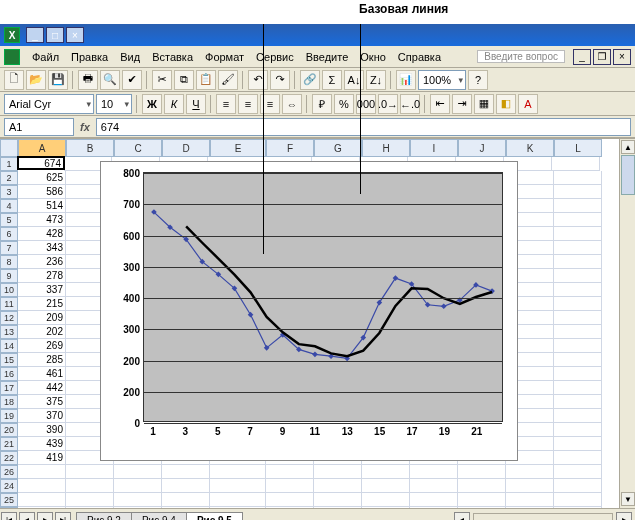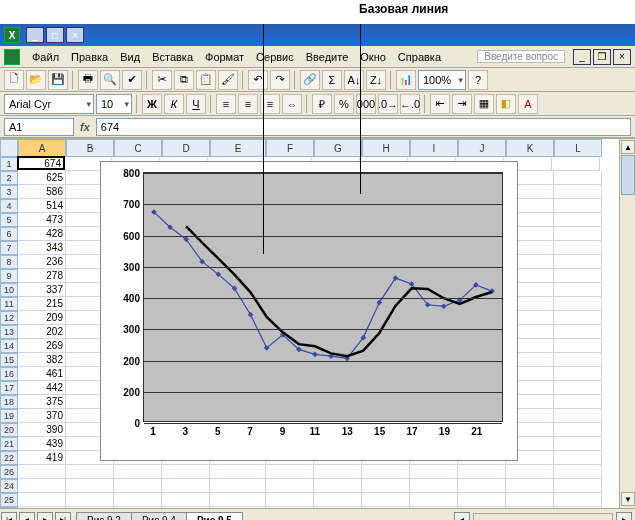--- a/index.html
+++ b/index.html
@@ -404,21 +404,21 @@
           <div class="cell" style="width: 56px;"></div>
           <div class="cell" style="width: 48px;"></div>
           <div class="cell" style="width: 48px;"></div>
           <div class="cell" style="width: 48px;"></div>
           <div class="cell" style="width: 48px;"></div>
           <div class="cell" style="width: 48px;"></div>
           <div class="cell" style="width: 48px;"></div>
           <div class="cell" style="width: 48px;"></div>
         </div>
         <div class="cellrow">
-          <div class="cell" style="width: 48px;">382</div>
+          <div class="cell" style="width: 48px;">285</div>
           <div class="cell" style="width: 48px;"></div>
           <div class="cell" style="width: 48px;"></div>
           <div class="cell" style="width: 48px;"></div>
           <div class="cell" style="width: 56px;"></div>
           <div class="cell" style="width: 48px;"></div>
           <div class="cell" style="width: 48px;"></div>
           <div class="cell" style="width: 48px;"></div>
           <div class="cell" style="width: 48px;"></div>
           <div class="cell" style="width: 48px;"></div>
           <div class="cell" style="width: 48px;"></div>

